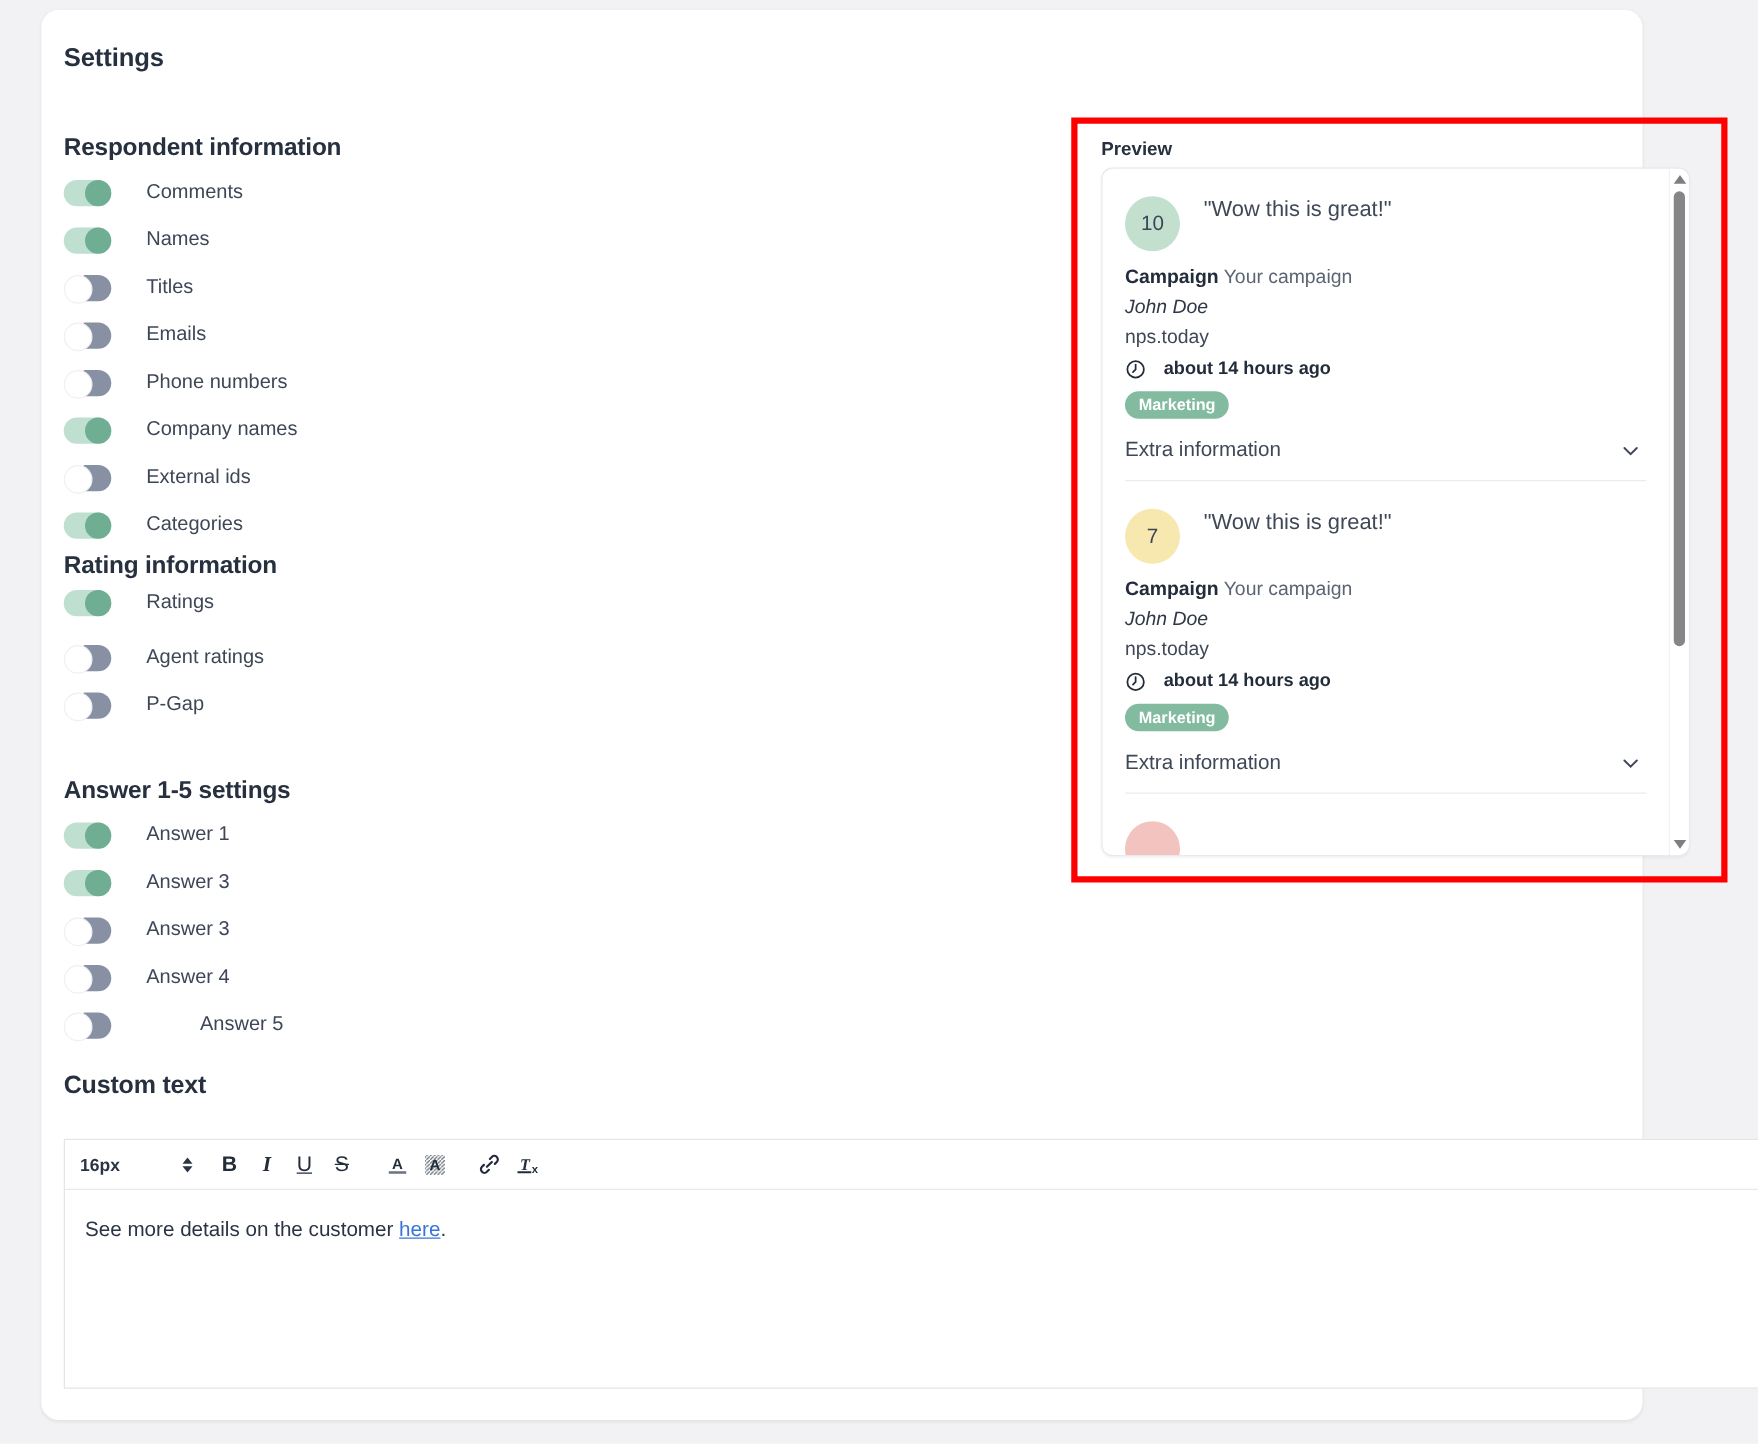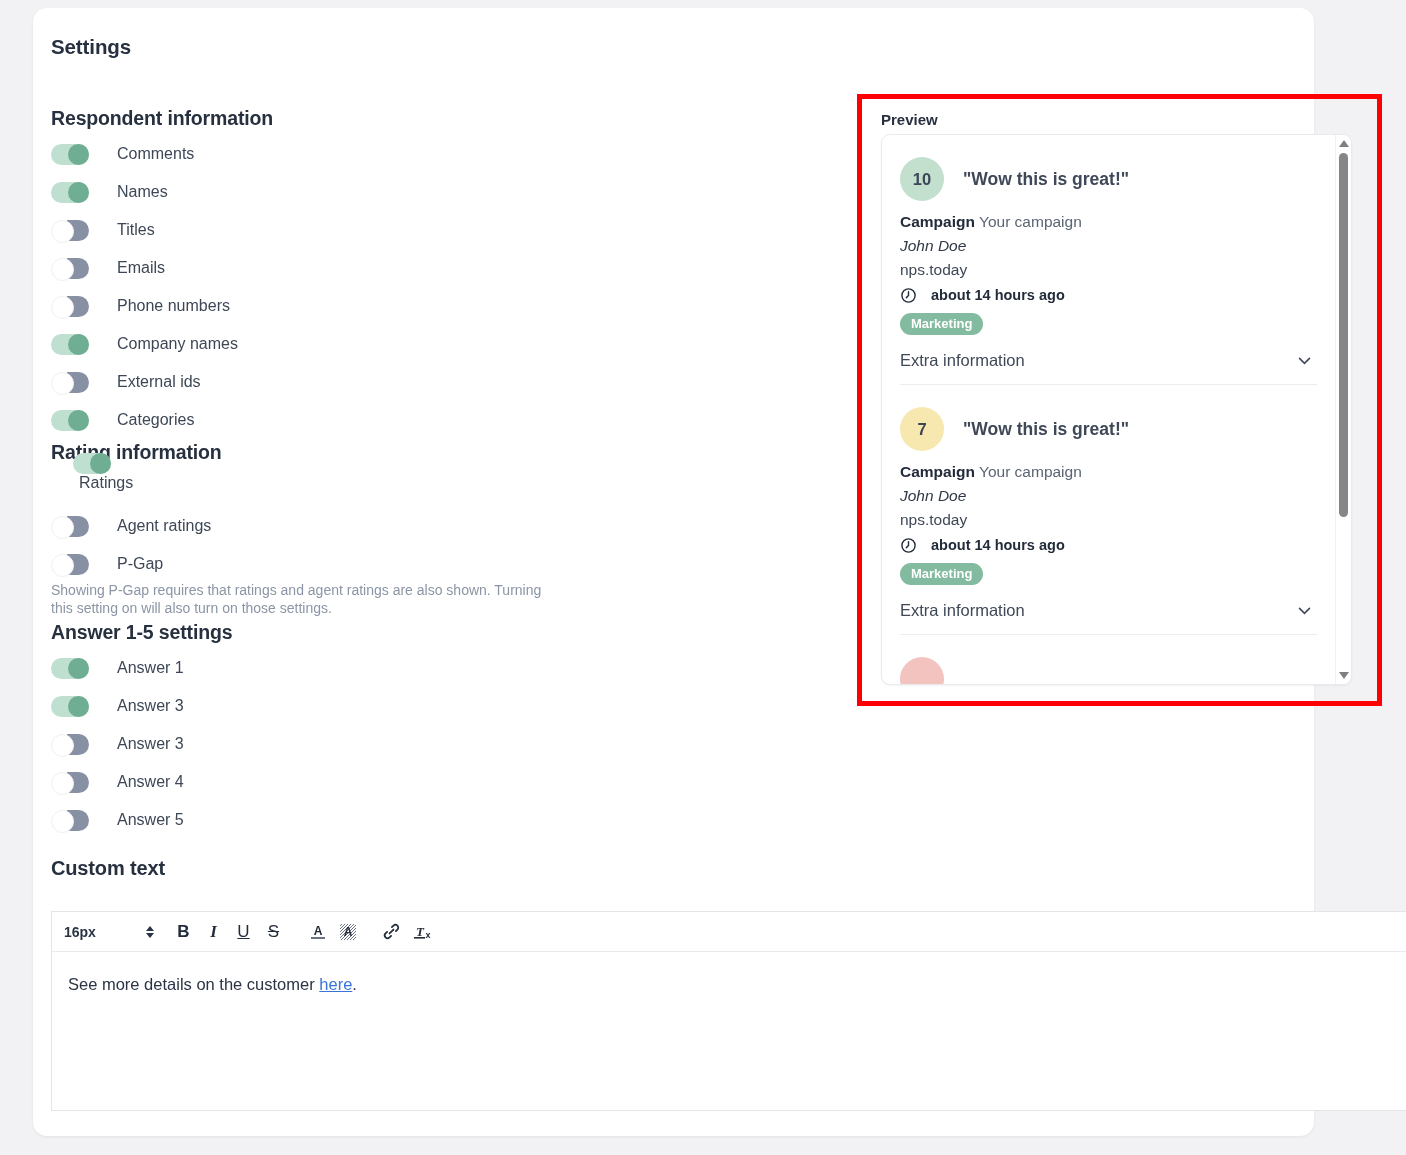--- a/index.html
+++ b/index.html
@@ -123,21 +123,21 @@
   }
   .preview-scroll {
     position: absolute; left: 0; top: 0; right: 16px; bottom: 0;
     padding: 0 18px;
     overflow: hidden;
   }
 
   .fb-card { position: relative; padding: 22px 0 14px 0; }
   .fb-card + .fb-card { border-top: 1px solid #ececee; }
 
-  .fb-head { display: flex; align-items: center; height: 44px; font-weight: bold; }
+  .fb-head { display: flex; height: 44px; }
   .score {
     width: 44px; height: 44px; border-radius: 50%;
     display: flex; align-items: center; justify-content: center;
     font-size: 16.5px; color: #3c4656; flex: 0 0 auto;
   }
   .score.promoter { background: #c3e0cf; }
   .score.passive  { background: #f7e8b0; }
   .score.detractor{ background: #f3c3c0; }
   .quote {
     margin-left: 19px; font-size: 17.5px; color: #3f4857;
@@ -303,21 +303,21 @@
             <div class="knob"></div>
           </div>
           <span class="toggle-label">External ids</span>
         </div>
         <div class="toggle-row" style="top: 399px;">
           <div class="switch on">
             <div class="knob"></div>
           </div>
           <span class="toggle-label">Categories</span>
         </div>
-        <div class="toggle-row" style="top: 445px; flex-direction: column;">
+        <div class="toggle-row" style="top: 461px;">
           <div class="switch on">
             <div class="knob"></div>
           </div>
           <span class="toggle-label">Ratings</span>
         </div>
         <div class="toggle-row" style="top: 505px;">
           <div class="switch off">
             <div class="knob"></div>
           </div>
           <span class="toggle-label">Agent ratings</span>
@@ -345,29 +345,28 @@
             <div class="knob"></div>
           </div>
           <span class="toggle-label">Answer 3</span>
         </div>
         <div class="toggle-row" style="top: 761px;">
           <div class="switch off">
             <div class="knob"></div>
           </div>
           <span class="toggle-label">Answer 4</span>
         </div>
-        <div class="toggle-row" style="top: 799px;">
+        <div class="toggle-row" style="top: 799px; gap: 43px;">
           <div class="switch off">
             <div class="knob"></div>
           </div>
           <span class="toggle-label">Answer 5</span>
         </div>
       </div>
 
-    <div class="hint">Showing P-Gap requires that ratings and agent ratings are also shown. Turning this setting on will also turn on those settings.</div>
 
     <div class="preview-outline">
       <div class="preview-label">Preview</div>
 
       <div class="preview-panel">
         <div class="preview-scroll" id="preview-cards">
             <div class="fb-card">
               <div class="fb-head">
                 <div class="score promoter">10</div>
                 <div class="quote">"Wow this is great!"</div>

